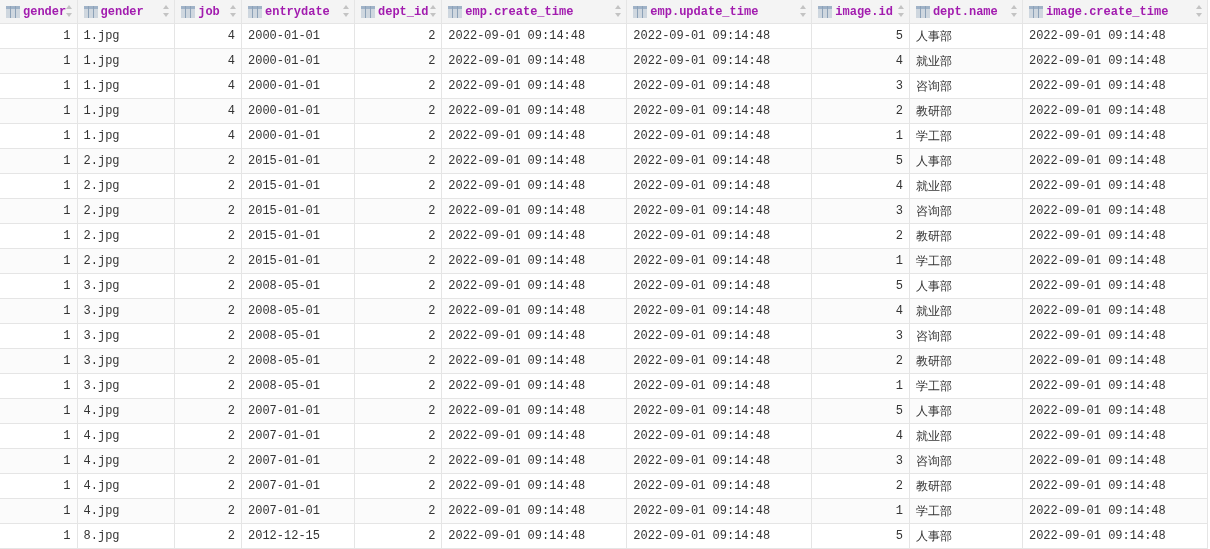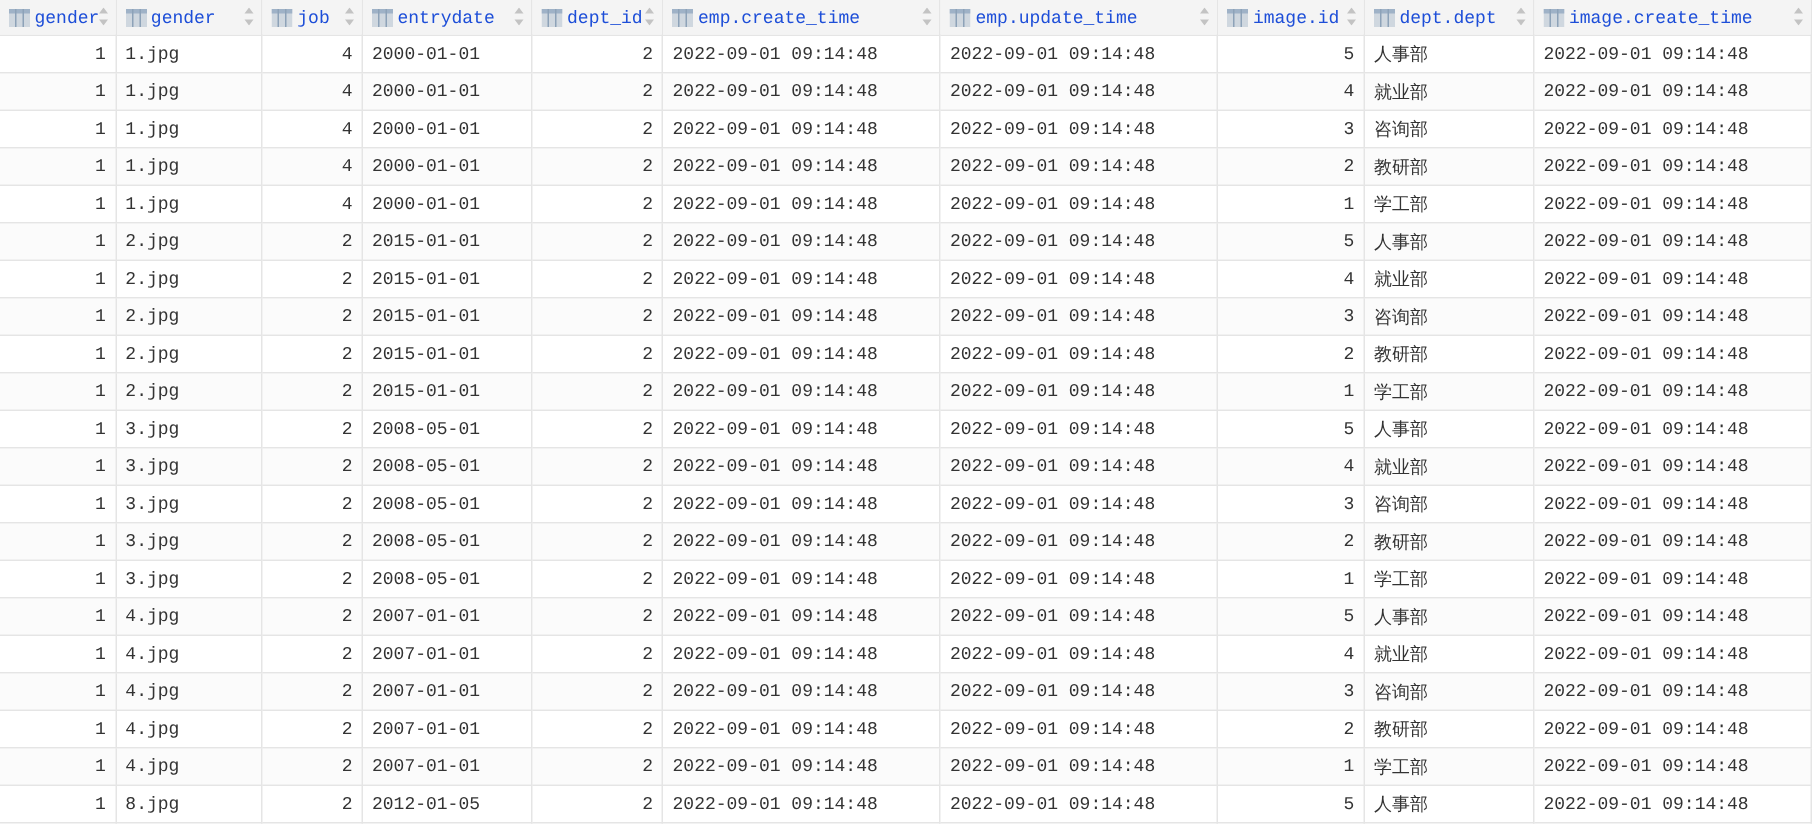--- a/index.html
+++ b/index.html
@@ -20,22 +20,22 @@
     border-right: 1px solid #e5e5e5;
     border-bottom: 1px solid #e5e5e5;
     padding: 4px 6px 3px 6px;
     white-space: nowrap;
     overflow: hidden;
     height: 23px;
     vertical-align: middle;
   }
   thead th {
     background: #f4f4f4;
-    font-weight: normal;
-    color: #1d4ed8;
+    font-weight: bold;
+    color: #a21caf;
     position: relative;
     text-align: left;
   }
   tbody tr:nth-child(even) td { background:#fbfbfb; }
   tbody tr:nth-child(odd)  td { background:#ffffff; }
   .col-icon {
     display:inline-block;
     width:14px; height:12px;
     vertical-align:middle;
     margin-right:3px;
@@ -138,21 +138,21 @@
               <line x1="9.5" y1="0" x2="9.5" y2="12" stroke="#8da2b8" stroke-width="1"></line>
             </svg></span><span>image.id</span><span><svg class="sort-icon" viewBox="0 0 8 12">
               <polygon points="4,0 7,4 1,4" fill="#9c9c9c"></polygon>
               <polygon points="4,12 7,8 1,8" fill="#9c9c9c"></polygon>
             </svg></span></th>
         <th><span class="col-icon-wrap"><svg class="col-icon" viewBox="0 0 14 12">
               <rect x="0" y="0" width="14" height="12" fill="#cfd7df"></rect>
               <rect x="0" y="0" width="14" height="3" fill="#9fb2c7"></rect>
               <line x1="4.5" y1="0" x2="4.5" y2="12" stroke="#8da2b8" stroke-width="1"></line>
               <line x1="9.5" y1="0" x2="9.5" y2="12" stroke="#8da2b8" stroke-width="1"></line>
-            </svg></span><span>dept.dept</span><span><svg class="sort-icon" viewBox="0 0 8 12">
+            </svg></span><span>dept.name</span><span><svg class="sort-icon" viewBox="0 0 8 12">
               <polygon points="4,0 7,4 1,4" fill="#9c9c9c"></polygon>
               <polygon points="4,12 7,8 1,8" fill="#9c9c9c"></polygon>
             </svg></span></th>
         <th><span class="col-icon-wrap"><svg class="col-icon" viewBox="0 0 14 12">
               <rect x="0" y="0" width="14" height="12" fill="#cfd7df"></rect>
               <rect x="0" y="0" width="14" height="3" fill="#9fb2c7"></rect>
               <line x1="4.5" y1="0" x2="4.5" y2="12" stroke="#8da2b8" stroke-width="1"></line>
               <line x1="9.5" y1="0" x2="9.5" y2="12" stroke="#8da2b8" stroke-width="1"></line>
             </svg></span><span>image.create_time</span><span><svg class="sort-icon" viewBox="0 0 8 12">
               <polygon points="4,0 7,4 1,4" fill="#9c9c9c"></polygon>
@@ -398,21 +398,21 @@
         <td class="txt">2022-09-01 09:14:48</td>
         <td class="txt">2022-09-01 09:14:48</td>
         <td class="num">1</td>
         <td class="txt">学工部</td>
         <td class="txt">2022-09-01 09:14:48</td>
       </tr>
       <tr>
         <td class="num">1</td>
         <td class="txt">8.jpg</td>
         <td class="num">2</td>
-        <td class="txt">2012-01-05</td>
+        <td class="txt">2012-12-15</td>
         <td class="num">2</td>
         <td class="txt">2022-09-01 09:14:48</td>
         <td class="txt">2022-09-01 09:14:48</td>
         <td class="num">5</td>
         <td class="txt">人事部</td>
         <td class="txt">2022-09-01 09:14:48</td>
       </tr>
       <tr>
         <td class="num">1</td>
         <td class="txt">5.jpg</td>

